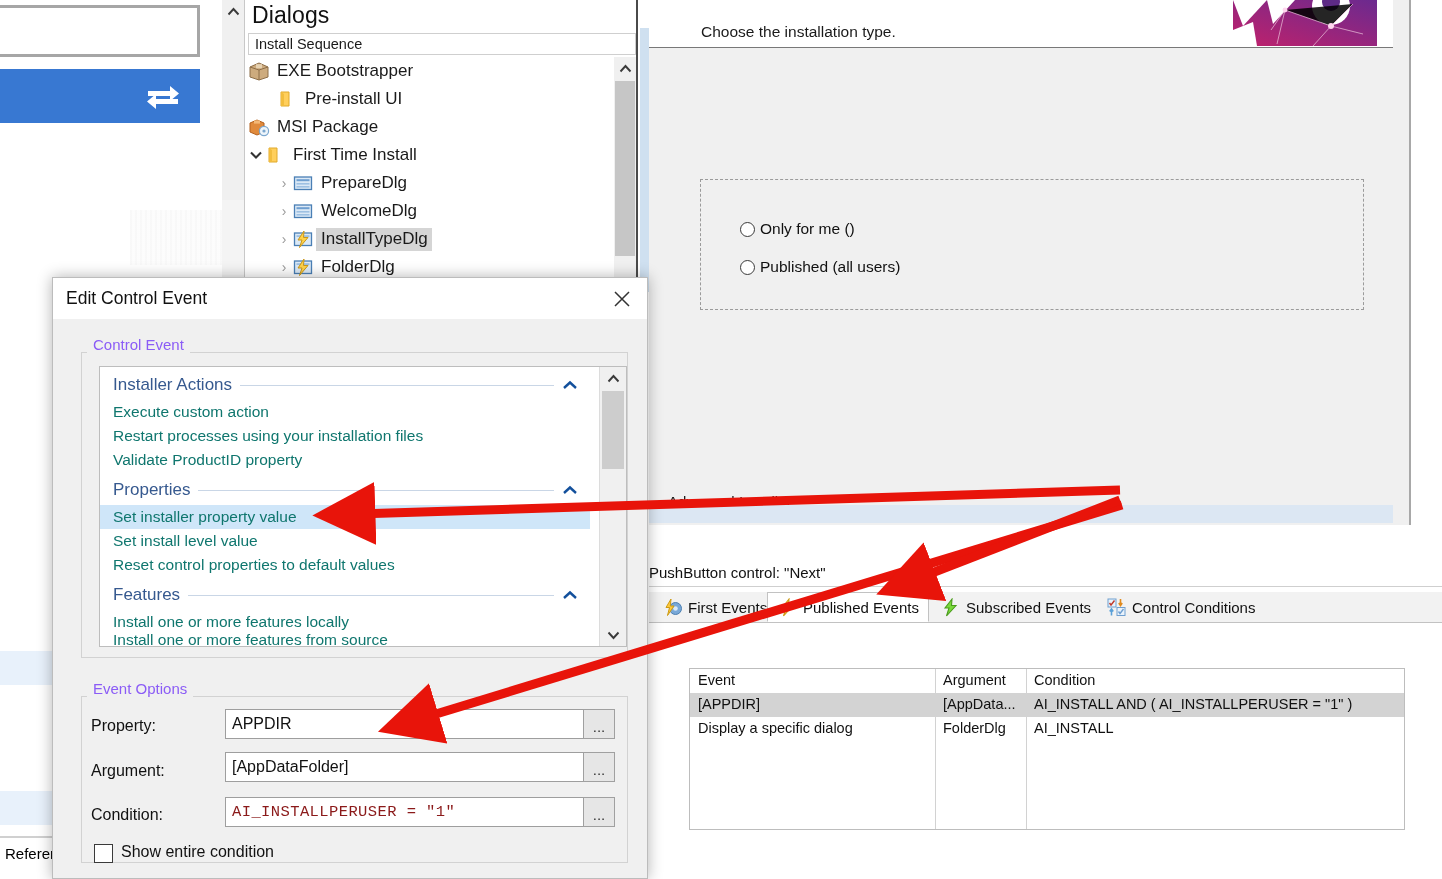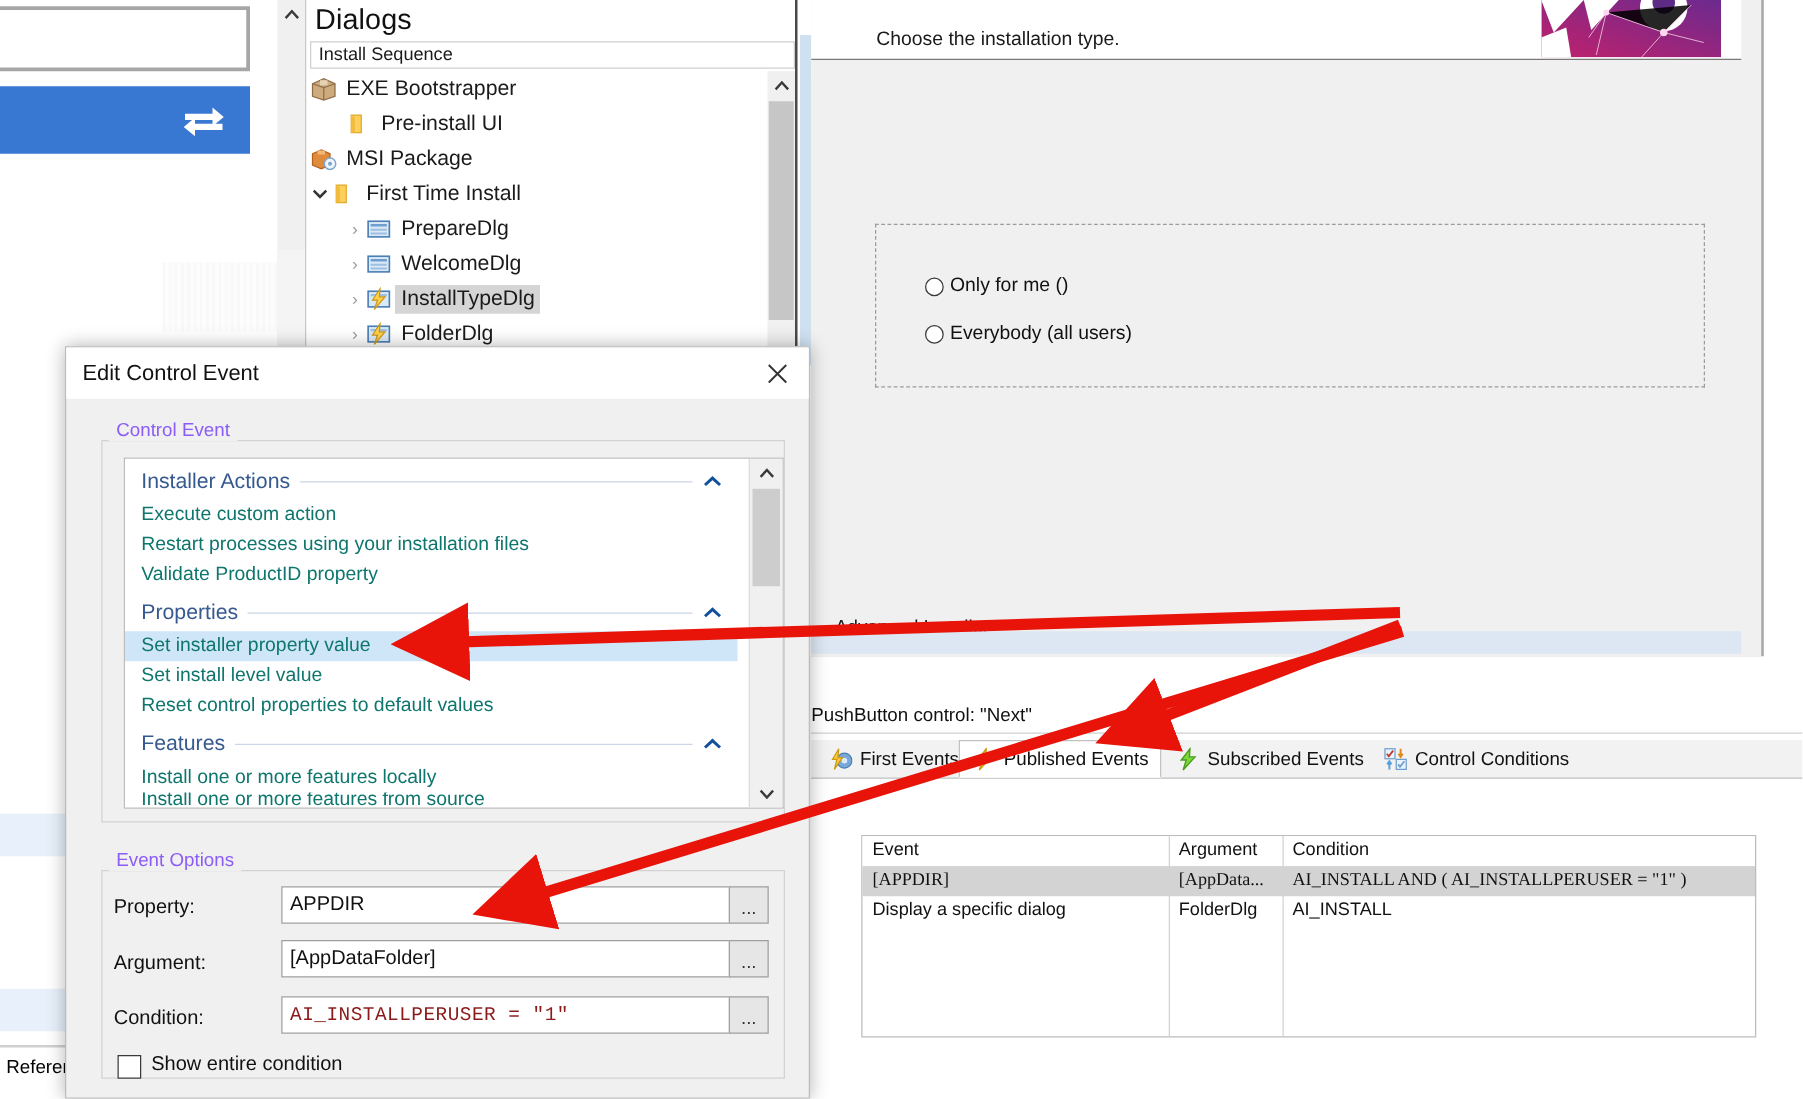--- a/index.html
+++ b/index.html
@@ -72,21 +72,21 @@
   .tab{position:absolute;top:0;height:30px;display:flex;align-items:center;gap:6px;padding:0 10px;
        font-size:15px;color:#111;box-sizing:border-box;white-space:nowrap;}
   .tab.active{background:#ffffff;border-left:1px solid #c2c2c2;border-right:1px solid #c2c2c2;border-top:1px solid #c2c2c2;border-bottom:1px solid #ffffff;}
   .tab .tabico{width:19px;height:19px;position:relative;flex:none;}
 
   #tbl{left:689px;top:668px;width:716px;height:162px;background:#fff;border:1px solid #bdbdbd;box-sizing:border-box;}
   #tbl .hdr{position:absolute;left:0;top:0;width:714px;height:24px;background:#fff;border-bottom:1px solid #d2d2d2;}
   .cell{position:absolute;font-size:14.5px;color:#111;white-space:nowrap;}
   .vline{position:absolute;top:0;width:1px;height:160px;background:#d2d2d2;}
   .trow{position:absolute;left:0;width:714px;height:24px;}
-  .trow.sel{background:#d3d3d3;font-family:Liberation Serif, serif;}
+  .trow.sel{background:#d3d3d3;}
 
   
   #modal{left:52px;top:277px;width:596px;height:602px;background:#f0f0f0;
      border:1px solid #bcbcbc;box-shadow:0 0 14px rgba(0,0,0,.30);box-sizing:border-box;}
   #modal-title-bar{position:absolute;left:0;top:0;width:594px;height:41px;background:#ffffff;}
   #modal-title{position:absolute;left:13px;top:10px;font-size:17.5px;color:#111;}
   #modal-close{position:absolute;right:12px;top:9px;width:26px;height:24px;display:flex;align-items:center;justify-content:center;font-size:21px;color:#333;cursor:default;}
 
   .grp{position:absolute;border:1px solid #d2d2d2;}
   .grp-lbl{position:absolute;background:#f0f0f0;padding:0 6px;font-size:15px;color:#8b5cf6;}
@@ -290,21 +290,21 @@
   </div>
 
   <div id="pv-body">
     <div id="radio-group">
       <div class="radio-row" style="left:39px;top:40px">
         <span class="rdo"></span>
         <span>Only for me ()</span>
       </div>
       <div class="radio-row" style="left:39px;top:78px">
         <span class="rdo"></span>
-        <span>Everybody (all users)</span>
+        <span>Published (all users)</span>
       </div>
     </div>
 
     <div id="adv-line">
       <svg width="720" height="1">
           <line x1="0" y1="0.5" x2="720" y2="0.5" stroke="#b4b4b4" stroke-width="1"></line>
         </svg>
     </div>
     <div id="adv-label">Advanced Installer</div>
 

